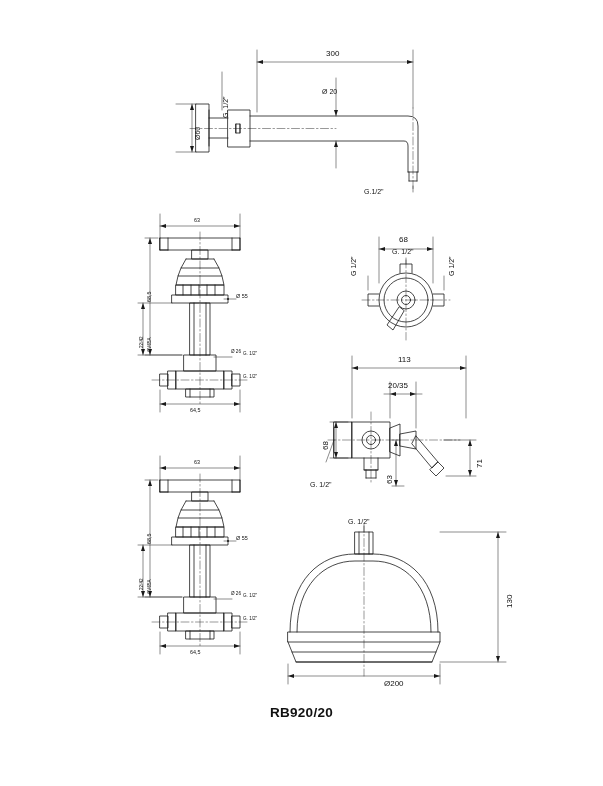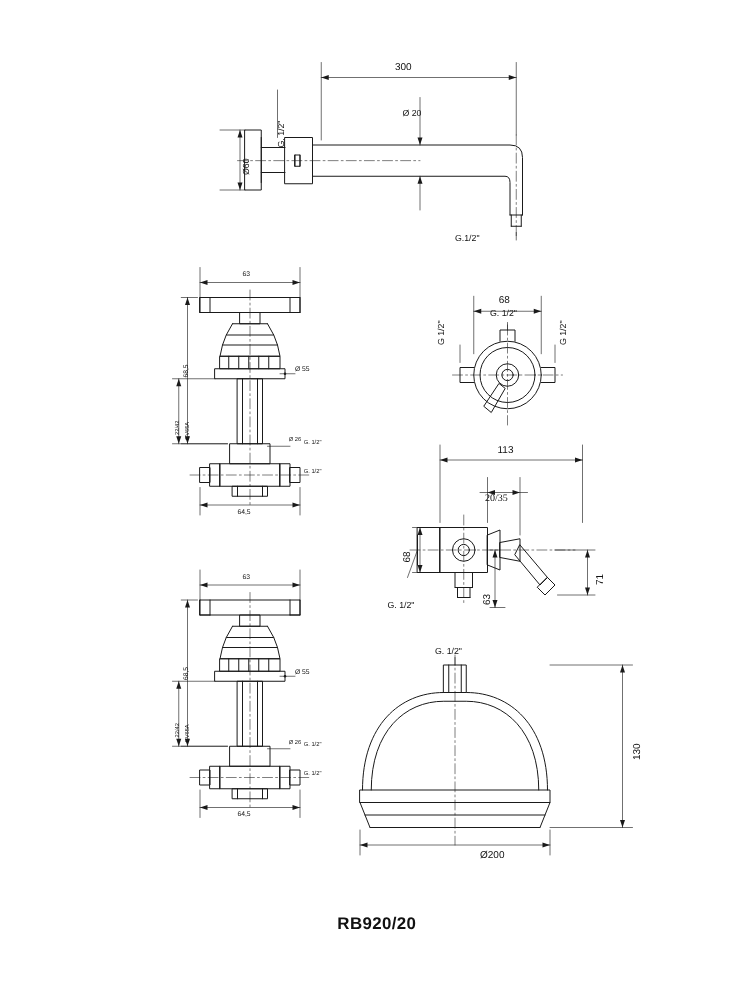--- a/index.html
+++ b/index.html
@@ -42,21 +42,20 @@
   .title {
     position: absolute;
     left: 0;
     top: 705px;
     width: 603px;
     text-align: center;
     font-size: 13.5px;
     font-weight: bold;
     letter-spacing: 0.3px;
     color: #111;
-    margin-top: 26px;
   }
 </style>
 </head>
 <body>
 
 <div id="sheet">
 
   <svg class="draw" viewBox="0 0 603 786">
     <g fill="none" stroke="#1a1a1a" stroke-width="0.8" stroke-linecap="round" stroke-linejoin="round">
 
@@ -410,21 +409,21 @@
         <path d="M498 662 L496 656 L500 656 Z" fill="#1a1a1a" stroke="none"></path>
 
         <g stroke-width="0.5">
             <line x1="364" y1="532" x2="364" y2="526"></line>
           </g>
       </g>
 
     </g>
   </svg>
 
-  <div class="lbl" style="left:316px; top:50px;text-align:center;">300</div>
+  <div class="lbl" style="left:326px; top:50px;text-align:center;">300</div>
   <div class="lbl small" style="left:322px; top:88px;">Ø 20</div>
   <div class="lbl small rot90" style="left:194px; top:140px;">Ø60</div>
   <div class="lbl small rot90" style="left:222px; top:118px;">G. 1/2"</div>
   <div class="lbl small" style="left:364px; top:188px;">G.1/2"</div>
 
   <div class="lbl tiny" style="left:194px; top:218px;">63</div>
   <div class="lbl tiny rot90" style="left:147px; top:302px;">68,5</div>
   <div class="lbl tiny" style="left:236px; top:294px;">Ø 55</div>
   <div class="lbl xtiny rot90" style="left:140px; top:348px;">22/42</div>
   <div class="lbl xtiny rot90" style="left:148px; top:352px;">CV65A</div>
@@ -442,21 +441,21 @@
   <div class="lbl xtiny" style="left:243px; top:594px;">G. 1/2"</div>
   <div class="lbl xtiny" style="left:243px; top:617px;">G. 1/2"</div>
   <div class="lbl tiny" style="left:190px; top:650px;">64,5</div>
 
   <div class="lbl" style="left:399px; top:236px;">68</div>
   <div class="lbl small rot90" style="left:350px; top:276px;">G 1/2"</div>
   <div class="lbl small" style="left:392px; top:248px;">G. 1/2"</div>
   <div class="lbl small rot90" style="left:448px; top:276px;">G 1/2"</div>
 
   <div class="lbl" style="left:398px; top:356px;">113</div>
-  <div class="lbl" style="left:388px; top:395px;font-family:Liberation Serif, serif;">20/35</div>
+  <div class="lbl" style="left:388px; top:382px;">20/35</div>
   <div class="lbl rot90" style="left:322px; top:450px;">68</div>
   <div class="lbl rot90" style="left:386px; top:484px;">63</div>
   <div class="lbl rot90" style="left:476px; top:468px;">71</div>
   <div class="lbl small" style="left:310px; top:481px;">G. 1/2"</div>
 
   <div class="lbl small" style="left:348px; top:518px;">G. 1/2"</div>
   <div class="lbl rot90" style="left:506px; top:608px;">130</div>
   <div class="lbl" style="left:348px; top:680px;padding-left:36px;">Ø200</div>
 
   <div class="title">RB920/20</div>

